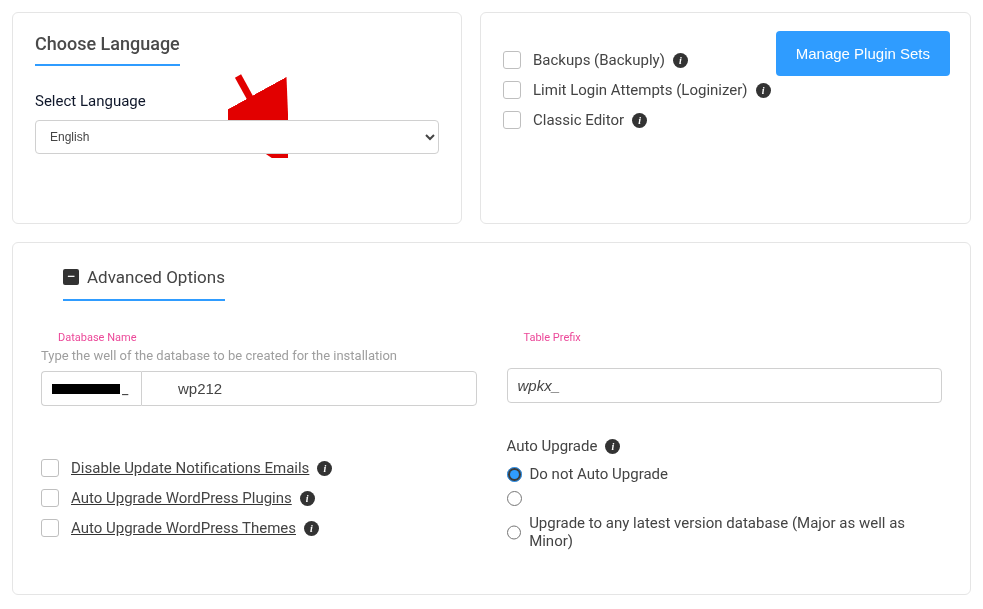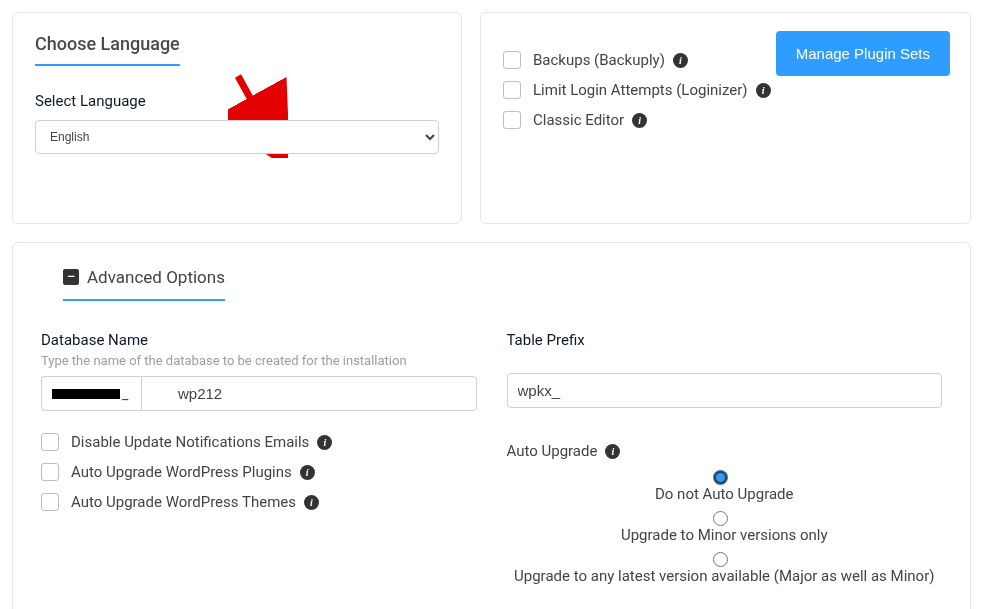--- a/index.html
+++ b/index.html
@@ -119,21 +119,21 @@
       align-items: center;
       justify-content: center;
       margin-right: 8px;
       font-size: 16px;
       line-height: 1;
       border-radius: 2px;
       cursor: pointer;
     }
     .adv-grid { display: flex; gap: 30px; }
     .adv-col { flex: 1; }
-    .sub-label { font-size: 15px; color: #0f172a; margin-bottom: 4px; }
+    .sub-label { font-size: 11px; color: #ec4899; margin-bottom: 4px; margin-left: 17px; }
     .hint { font-size: 13px; color: #9e9e9e; margin-bottom: 8px; }
     .db-row { display: flex; }
     .db-prefix {
       border: 1px solid #d0d0d0;
       border-right: none;
       border-radius: 4px 0 0 4px;
       padding: 8px 10px;
       background: #fff;
       display: flex;
       align-items: center;
@@ -149,37 +149,36 @@
     .db-under { color: #444; }
     .text-input {
       flex: 1;
       border: 1px solid #d0d0d0;
       padding: 8px 10px;
       font-size: 15px;
       color: #444;
       outline: none;
     }
     .text-input.db { border-radius: 0 4px 4px 0; padding-left: 36px; }
-    .text-input.full { width: 100%; border-radius: 4px; }
-    .upgrade-checks { margin-top: 22px; }
+    .text-input.full { width: 100%; border-radius: 4px; font-style: italic; }
+    .upgrade-checks { margin-top: 53px; text-decoration: underline; }
     .auto-upgrade-heading {
       font-size: 15px;
       color: #444;
       display: flex;
       align-items: center;
       margin-top: 34px;
       margin-bottom: 10px;
     }
     .radio-row {
       display: flex;
       align-items: center;
       margin-bottom: 8px;
       font-size: 15px;
       color: #444;
-      flex-direction: column;
     }
     .radio-row input[type=radio] {
       width: 15px;
       height: 15px;
       margin-right: 8px;
       accent-color: #2f9cff;
       cursor: pointer;
     }
   </style>
 </head>
@@ -235,21 +234,21 @@
 <div class="card card-full">
   <div class="adv-title">
     <span class="minus-icon">−</span>
     <span>Advanced Options</span>
   </div>
 
   <div class="adv-grid">
 
     <div class="adv-col">
       <div class="sub-label">Database Name</div>
-      <div class="hint">Type the name of the database to be created for the installation</div>
+      <div class="hint">Type the well of the database to be created for the installation</div>
       <div class="db-row">
         <div class="db-prefix">
           <span class="redact"></span>
           <span class="db-under">_</span>
         </div>
         <input class="text-input db" type="text" value="wp212" style="">
       </div>
 
       <div class="upgrade-checks">
         <div class="check-row">
@@ -278,21 +277,20 @@
         <span>Auto Upgrade</span>
         <span class="info-icon">i</span>
       </div>
 
       <label class="radio-row">
         <input type="radio" name="auto-upgrade" checked="" style="">
         <span>Do not Auto Upgrade</span>
       </label>
       <label class="radio-row">
         <input type="radio" name="auto-upgrade" style="">
-        <span>Upgrade to Minor versions only</span>
       </label>
       <label class="radio-row">
         <input type="radio" name="auto-upgrade" style="">
-        <span>Upgrade to any latest version available (Major as well as Minor)</span>
+        <span>Upgrade to any latest version database (Major as well as Minor)</span>
       </label>
     </div>
   </div>
 </div>
 
 </body></html>

